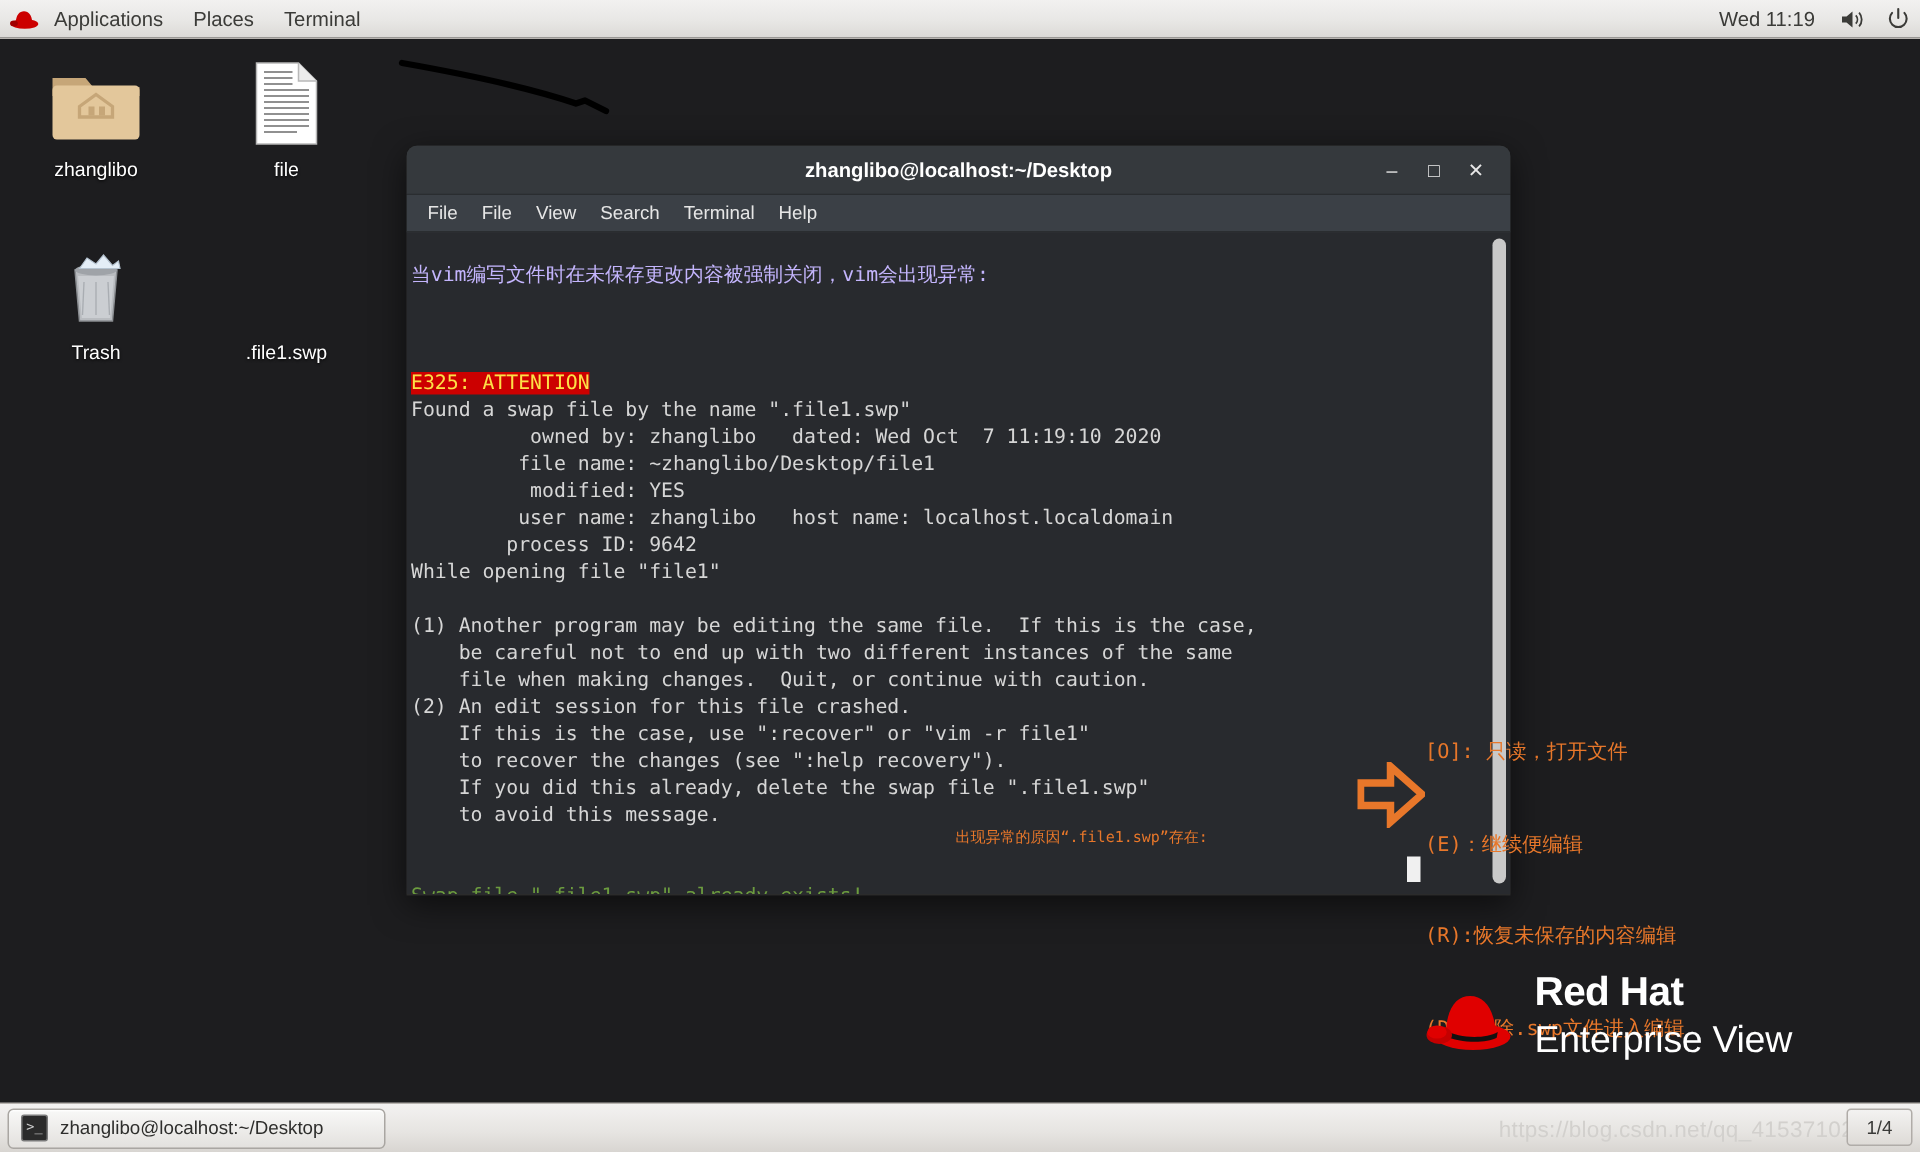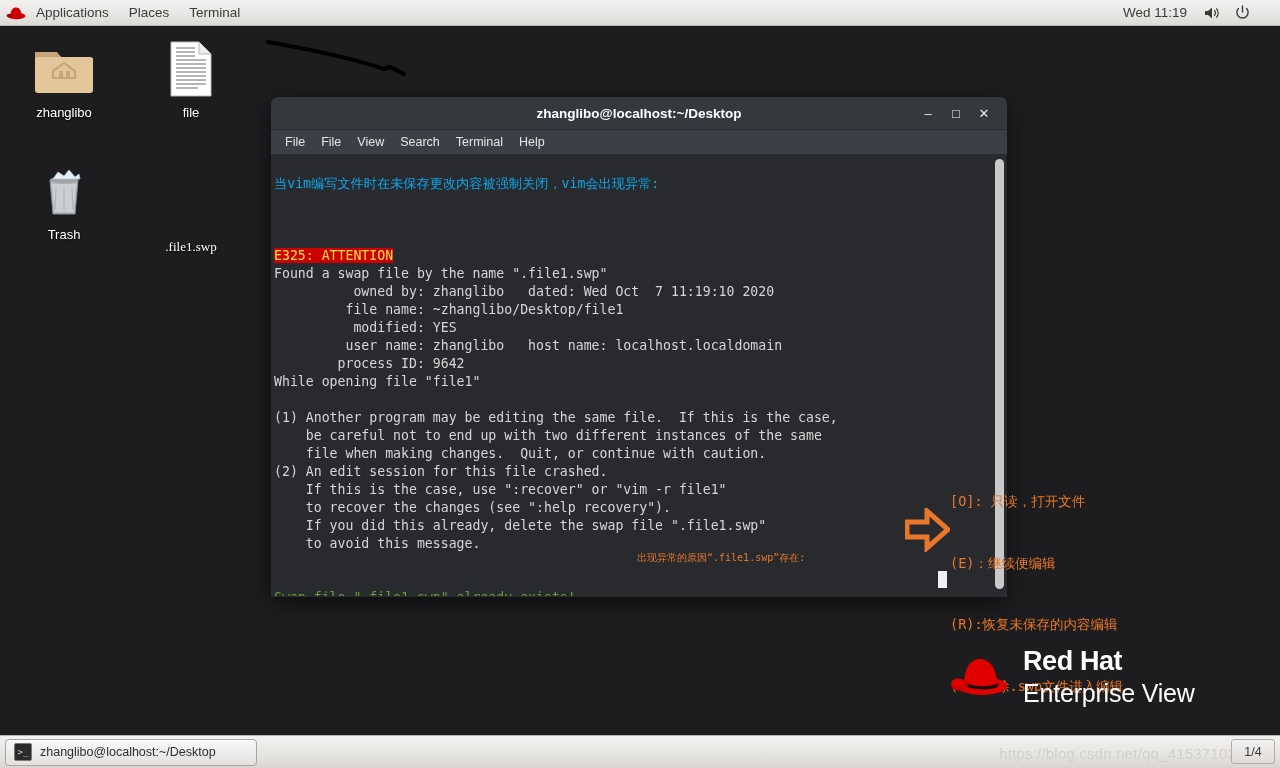--- a/index.html
+++ b/index.html
@@ -25,21 +25,21 @@
     display: flex; align-items: center;
     font-size: 13.5px; color: #3b3b38;
   }
   #top-panel .tp-item {
     padding: 0 10px; height: 26px; line-height: 26px;
     white-space: nowrap;
     text-align: right;
   }
   .rh-hat { width: 20px; height: 26px; display: inline-block; position: relative; margin-left: 6px;}
   .rh-hat svg { position: absolute; top: 6px; left: 0; }
-  #tp-right { margin-left: auto; display: flex; align-items: center; padding-right: 23px; }
+  #tp-right { margin-left: auto; display: flex; align-items: center; padding-right: 0; }
   #tp-clock { padding: 0 10px; font-size: 13.5px; color: #3b3b38; }
   .tp-icon { padding: 0 7px; display: flex; align-items: center; }
 
   
   .desk-icon {
     position: absolute;
     width: 100px;
     text-align: center;
     color: #ffffff;
     font-size: 13px;
@@ -97,21 +97,21 @@
   #term-text {
     position: absolute; left: 3px; top: 2px;
     font-family: "DejaVu Sans Mono", "Liberation Mono", monospace;
     font-size: 13.2px;
     line-height: 18px;
     color: #d6d6d6;
     white-space: pre;
     letter-spacing: 0px;
   }
   .e325 { background: #cc0000; color: #fde047; }
-  .cn-note { color: #0ea5e9; }
+  .cn-note { color: #c4b5fd; }
   .green { color: #6c9c3f; }
   #term-scrollbar {
     position: absolute; right: 3px; top: 4px;
     width: 9px; height: 430px;
     background: #c9c9c9;
     border-radius: 5px;
   }
   #cursor-block {
     position: absolute;
     left: 667px; top: 416px;
@@ -124,21 +124,21 @@
     position: absolute; left: 950px; top: 450px;
     font-family: "DejaVu Sans Mono", "Liberation Mono", monospace;
     font-size: 13.5px;
     line-height: 20.5px;
     color: #e8772a;
     white-space: pre;
   }
   #annot-arrow { position: absolute; left: 905px; top: 508px; }
 
   
-  #rhel-logo { position: absolute; left: 950px; top: 648px; display: flex; align-items: center; }
+  #rhel-logo { position: absolute; left: 950px; top: 648px; display: flex; align-items: flex-end; }
   #rhel-logo .words { margin-left: 13px; color: #ffffff; line-height: 1; }
   #rhel-logo .l1 { font-size: 27px; font-weight: bold; letter-spacing: -0.4px; }
   #rhel-logo .l2 { font-size: 25px; font-weight: 400; margin-top: 6px; letter-spacing: -0.2px; }
 
   
   #bottom-panel {
     position: absolute; left: 0; bottom: 0;
     width: 1280px; height: 33px;
     background: linear-gradient(to bottom, #f3f2f1 0%, #e6e4e1 60%, #d8d5d1 100%);
     border-top: 1px solid #b8b4b0;
@@ -257,21 +257,21 @@
         <g stroke="#a9adb2" stroke-width=".9">
           <line x1="19" y1="26" x2="18" y2="48"></line>
             <line x1="27" y1="26" x2="27" y2="48"></line>
             <line x1="35" y1="26" x2="36" y2="48"></line>
         </g>
       </svg>
     </div>
     <div class="cap">Trash</div>
   </div>
 
-  <div class="desk-icon" style="left:141px; top:170px;font-family:Liberation Serif, serif;">
+  <div class="desk-icon" style="left:141px; top:158px;">
     <div class="glyph"></div>
     <div class="cap">.file1.swp</div>
   </div>
 
   <svg id="scribble" width="190" height="55">
     <path d="M6 6 C40 12, 90 22, 122 33 L128 31 L142 38" stroke="#000000" stroke-width="4.2" fill="none" stroke-linecap="round" stroke-linejoin="round"></path>
   </svg>
 
   <div id="term-window">
 

